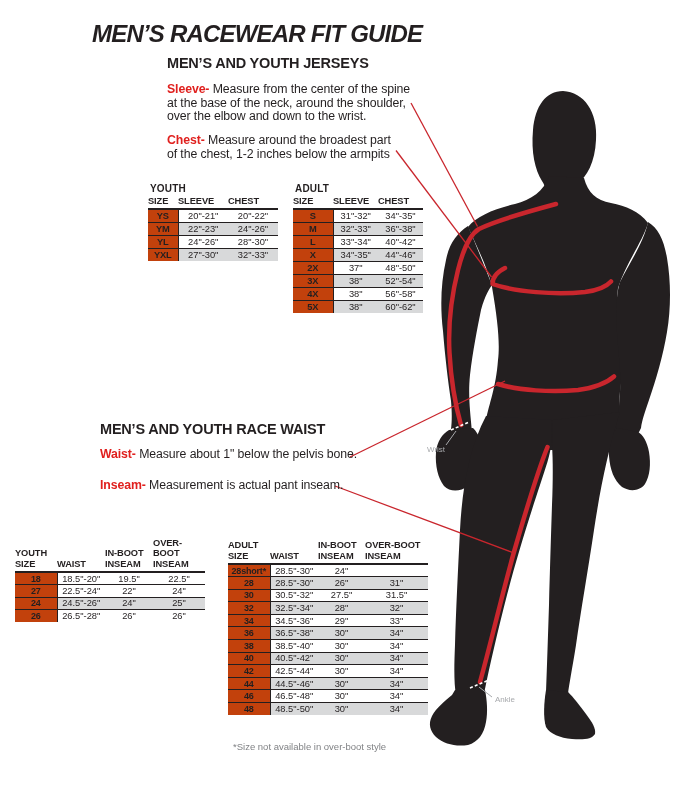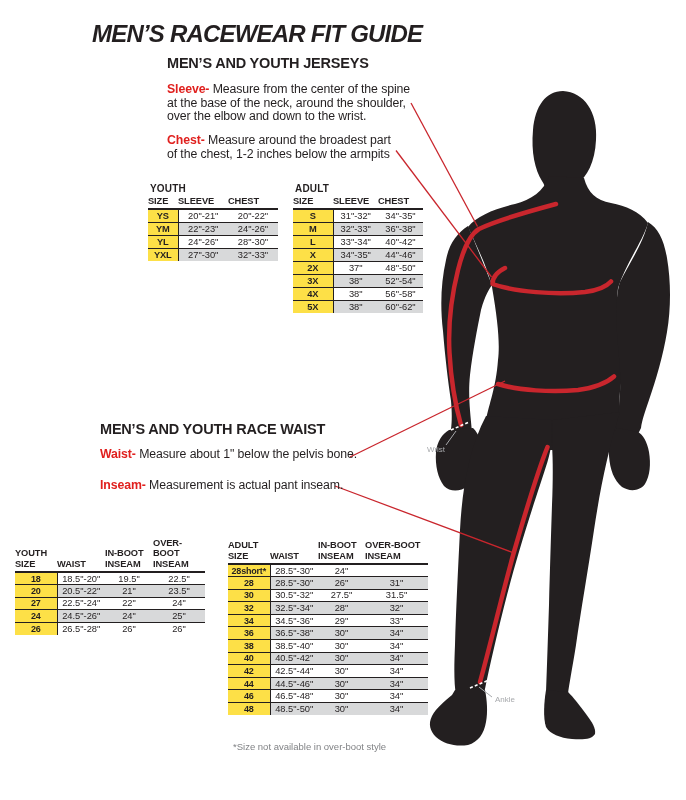--- a/index.html
+++ b/index.html
@@ -25,21 +25,21 @@
   .tbl-group{font-size:10px;font-weight:bold;letter-spacing:0.2px;height:13px;padding-left:2px;}
   table.sz{border-collapse:collapse;table-layout:fixed;}
   table.sz th{font-size:9.3px;font-weight:bold;text-align:left;letter-spacing:-0.1px;vertical-align:bottom;padding:0 0 2px;}
   table.jersey thead th{border-bottom:2px solid var(--ink);height:13px;}
   table.pants tr.top th{height:13px;padding-bottom:1px;}
   table.pants tr.bot th{border-bottom:2px solid var(--ink);height:13px;}
   table.sz td{font-size:9.3px;text-align:center;height:13px;padding:0;white-space:nowrap;}
   table.pants td{height:12.6px;}
   table.sz tbody tr{border-bottom:1px solid var(--ink);}
   table.sz tbody tr:last-child{border-bottom:none;}
-  table.sz td.size-cell{font-weight:bold;border-right:1.5px solid var(--ink);background:#fde047;letter-spacing:-0.2px;}
+  table.sz td.size-cell{font-weight:bold;border-right:1.5px solid var(--ink);background:#c2410c;letter-spacing:-0.2px;}
   table.pants td.size-cell{font-size:9px;}
   table.sz tr.stripe td:not(.size-cell){background:var(--stripe);}
   .footnote{position:absolute;left:233px;top:741px;font-size:9.5px;color:var(--foot-gray);text-align:right;}
   .sil{fill:var(--sil);stroke:none;}
   .thick{stroke:var(--line-red);stroke-width:4.5;fill:none;stroke-linecap:round;stroke-linejoin:round;}
   .thin{stroke:var(--line-red);stroke-width:1.3;fill:none;}
   .gline{stroke:var(--label-gray);stroke-width:1;fill:none;}
   .wdash{stroke:#fff;stroke-width:1.6;stroke-dasharray:3 2.2;fill:none;}
   .glabel{fill:var(--label-gray);font-size:8px;font-family:"Liberation Sans",sans-serif;}
 </style>
@@ -219,26 +219,20 @@
             <th>INSEAM</th>
           </tr>
         </thead>
         <tbody>
           <tr>
             <td class="size-cell">18</td>
             <td>18.5"-20"</td>
             <td>19.5"</td>
             <td>22.5"</td>
           </tr>
-          <tr class="stripe">
-            <td class="size-cell">20</td>
-            <td>20.5"-22"</td>
-            <td>21"</td>
-            <td>23.5"</td>
-          </tr>
           <tr>
             <td class="size-cell">27</td>
             <td>22.5"-24"</td>
             <td>22"</td>
             <td>24"</td>
           </tr>
           <tr class="stripe">
             <td class="size-cell">24</td>
             <td>24.5"-26"</td>
             <td>24"</td>

